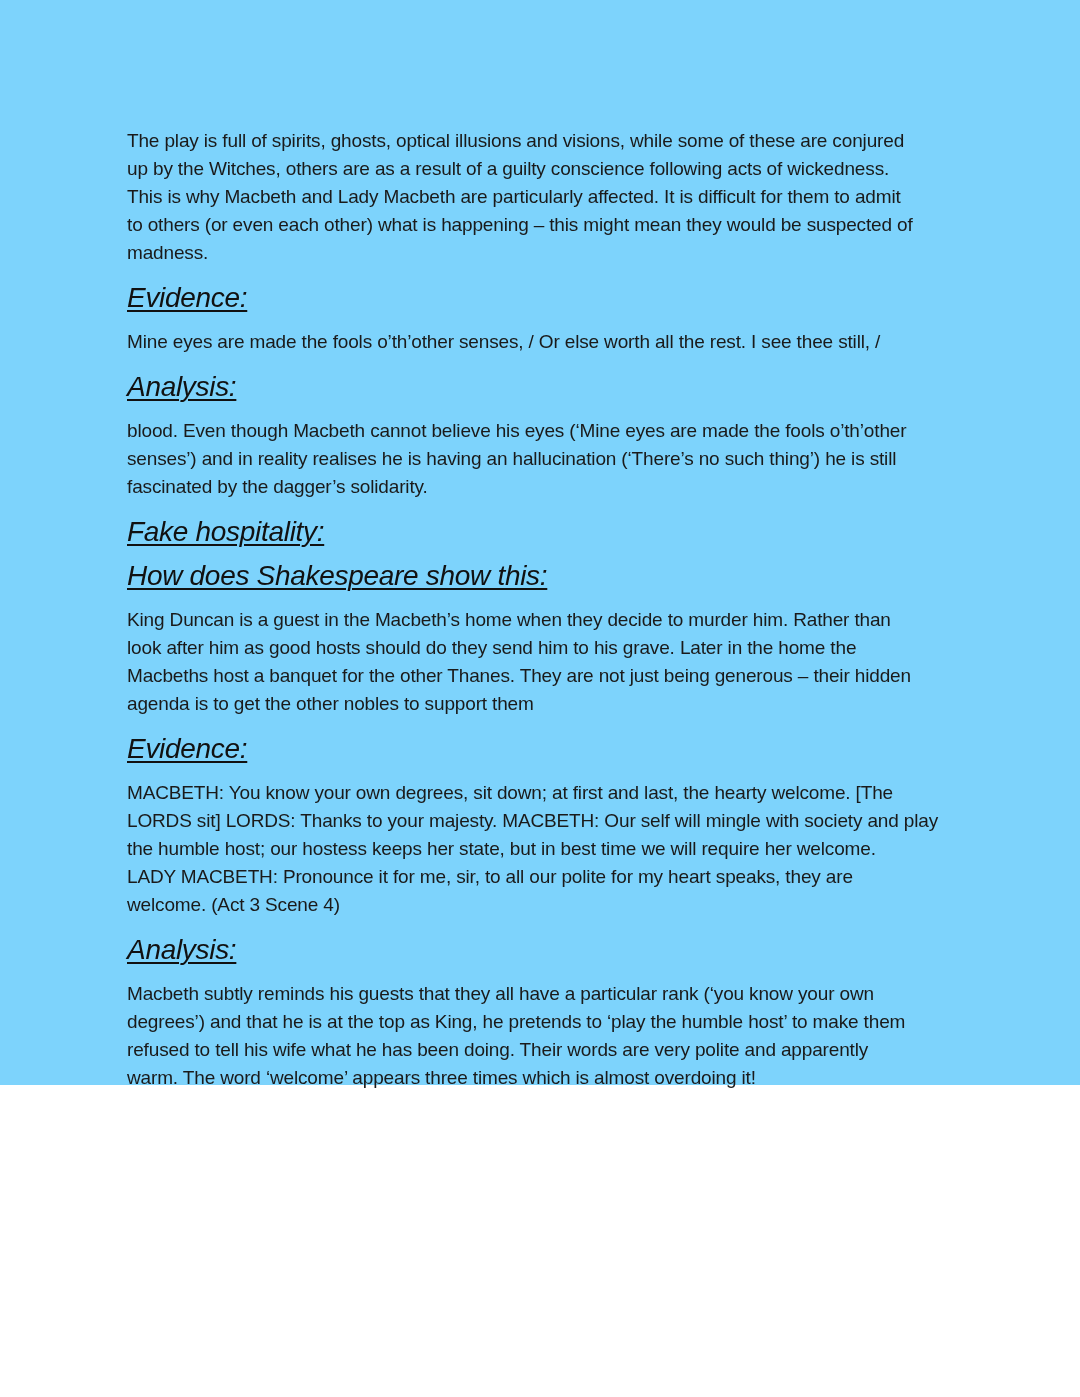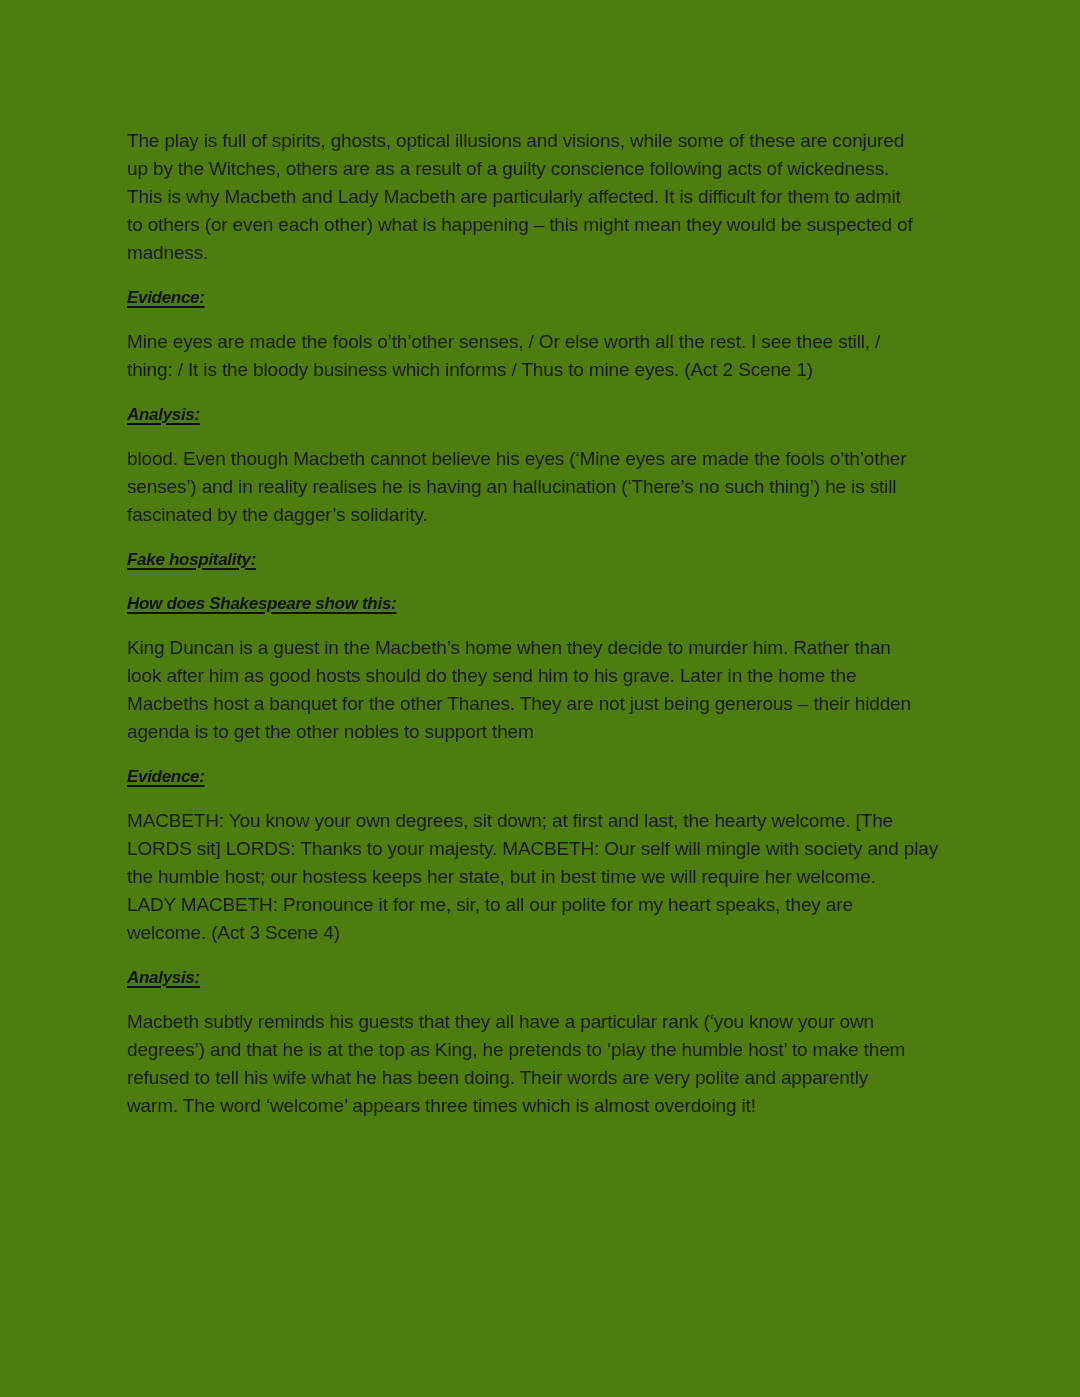--- a/index.html
+++ b/index.html
@@ -1,21 +1,21 @@
 <!DOCTYPE html>
 <html><head>
   <meta charset="utf-8">
   <style>
     html, body { margin: 0; padding: 0; background: #ffffff; }
     body { width: 1080px; height: 1397px; position: relative; overflow: hidden; }
-    .page { position: absolute; left: 0; top: 0; width: 1080px; height: 1397px; background: #4d7c0f; }
+    .page { position: absolute; left: 0; top: 0; width: 1080px; height: 1085px; background: #7dd3fc; }
     .content { position: absolute; left: 127px; top: 127px; width: 830px; }
     .para { margin: 0; color: #1a1a1a; font-family: "Liberation Sans", sans-serif; font-size: 19px; line-height: 28px; letter-spacing: -0.15px; }
     .line { display: block; white-space: nowrap; height: 28px; }
-    .heading { margin: 0; color: #111111; font-family: "Liberation Sans", sans-serif; font-size: 17px; font-weight: bold; font-style: italic; text-decoration: underline; text-underline-offset: 3px; text-decoration-thickness: 1.5px; line-height: 28px; letter-spacing: -0.3px; height: 28px; white-space: nowrap; }
+    .heading { margin: 0; color: #111111; font-family: "Liberation Sans", sans-serif; font-size: 28px; font-weight: normal; font-style: italic; text-decoration: underline; text-underline-offset: 3px; text-decoration-thickness: 1.5px; line-height: 28px; letter-spacing: -0.3px; height: 28px; white-space: nowrap; }
     .gap-after-para { height: 17px; }
     .gap-after-head { height: 16px; }
   </style>
 </head>
 <body>
 
 <div class="page">
   <div class="content">
 
     <p class="para">
@@ -24,21 +24,20 @@
       <span class="line">This is why Macbeth and Lady Macbeth are particularly affected. It is difficult for them to admit</span>
       <span class="line">to others (or even each other) what is happening – this might mean they would be suspected of</span>
       <span class="line">madness.</span>
     </p>
     <div class="gap-after-para"></div>
 
     <h2 class="heading">Evidence:</h2>
     <div class="gap-after-head"></div>
     <p class="para">
       <span class="line">Mine eyes are made the fools o’th’other senses, / Or else worth all the rest. I see thee still, /</span>
-      <span class="line">thing: / It is the bloody business which informs / Thus to mine eyes. (Act 2 Scene 1)</span>
     </p>
     <div class="gap-after-para"></div>
 
     <h2 class="heading">Analysis:</h2>
     <div class="gap-after-head"></div>
     <p class="para">
       <span class="line">blood. Even though Macbeth cannot believe his eyes (‘Mine eyes are made the fools o’th’other</span>
       <span class="line">senses’) and in reality realises he is having an hallucination (‘There’s no such thing’) he is still</span>
       <span class="line">fascinated by the dagger’s solidarity.</span>
     </p>

